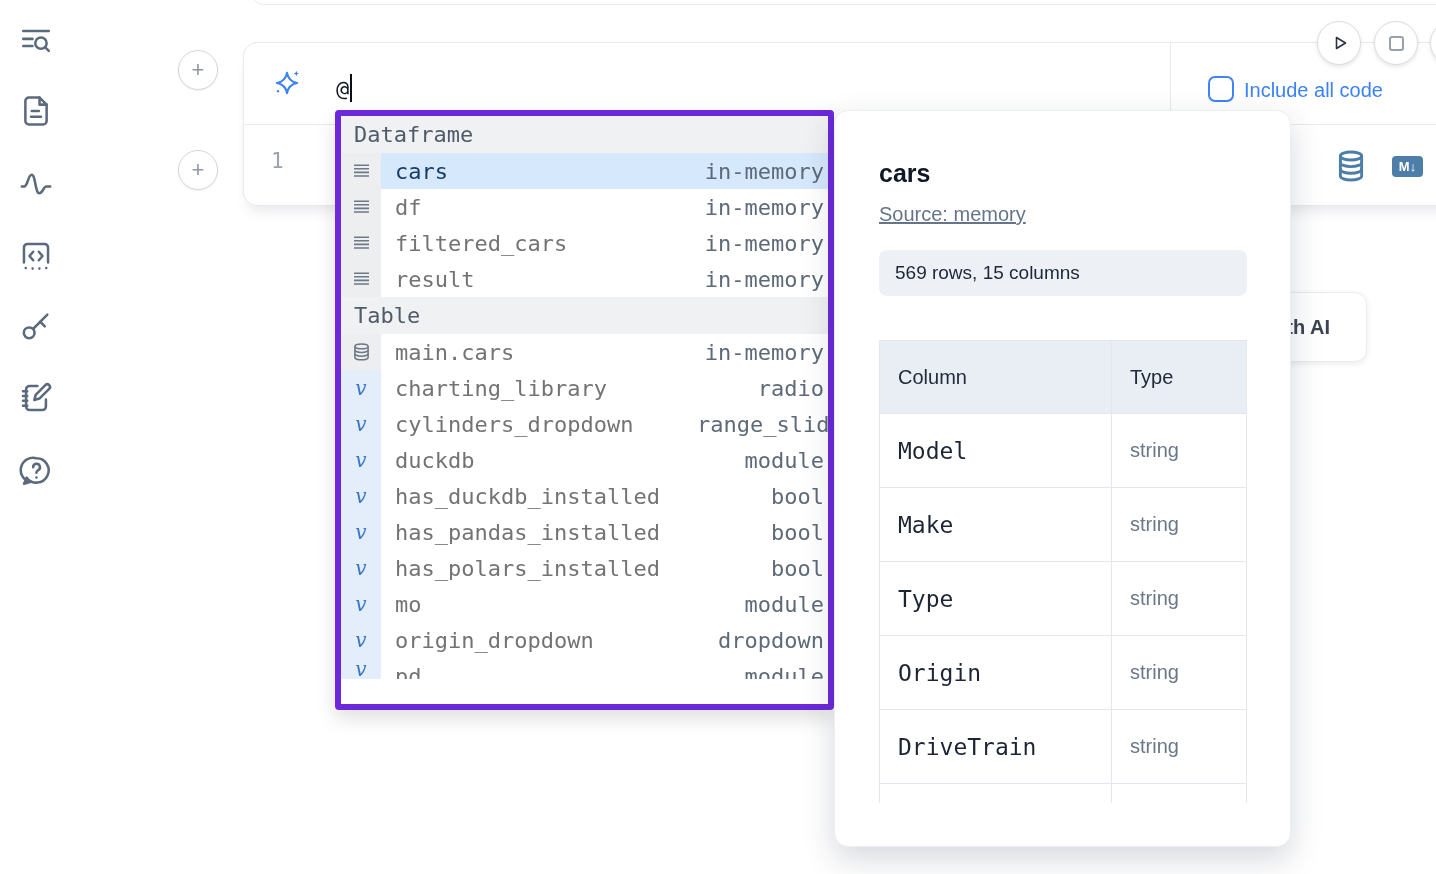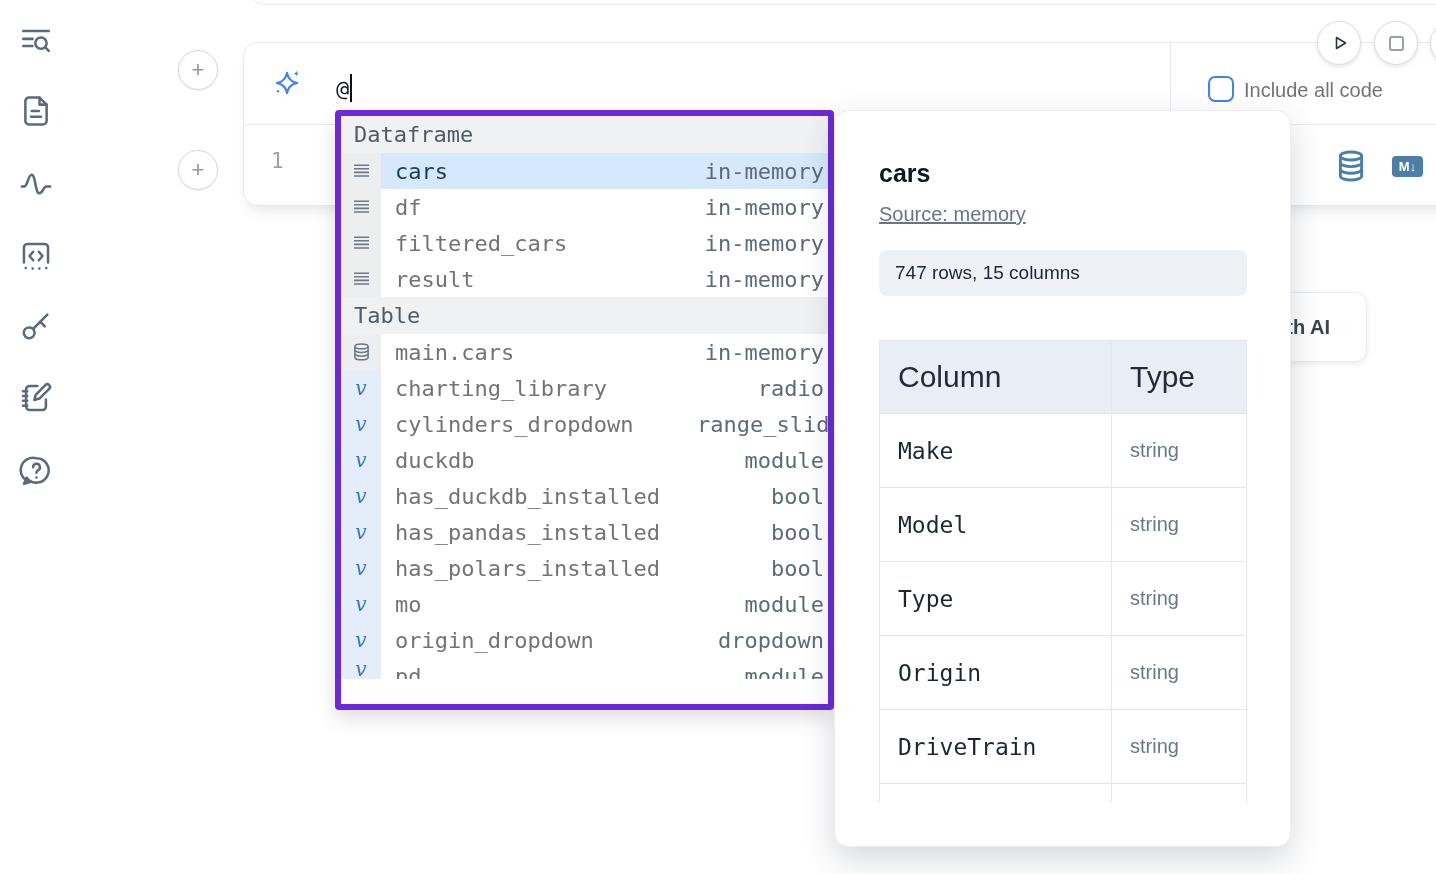--- a/index.html
+++ b/index.html
@@ -30,21 +30,21 @@
     background:#fff; border:1px solid #e7e9ec; border-radius:14px; z-index:2;
     box-shadow:0 10px 14px -6px rgba(40,50,70,.12); }
   .ai-row { position:relative; height:82px; border-bottom:1px solid #e7e9ec; }
   .sparkle { position:absolute; left:28px; top:25px; width:30px; height:30px; }
   .prompt { position:absolute; left:92px; top:30px; height:30px; display:flex; align-items:center;
     font-size:22px; color:#10151f; cursor:text; }
   .caret { display:inline-block; width:2px; height:28px; background:#0b0f17; margin-left:1px; }
   .v-div { position:absolute; left:926px; top:0; height:81px; border-left:1px solid #e7e9ec; }
   .checkbox { position:absolute; left:964px; top:33px; width:26px; height:26px;
     border:2px solid #3f83f6; border-radius:7px; background:#fff; cursor:pointer; }
-  .cb-label { position:absolute; left:1000px; top:36px; font-size:20px; color:#737373; }
+  .cb-label { position:absolute; left:1000px; top:36px; font-size:20px; color:#3b82f6; }
   .code-row { position:relative; height:80px; }
   .line-no { position:absolute; left:27px; top:24px; font-size:21px; color:#9aa2ad; }
   .cell-action { position:absolute; top:24px; cursor:pointer; }
   .db-btn { left:1092px; }
   .md-btn { left:1148px; top:31px; width:31px; height:21px; background:#4d7ea8; border-radius:4px;
     color:#fff; font-size:13px; font-weight:bold; display:flex; align-items:center; justify-content:center; letter-spacing:0; }
 
   
   .run-btn { position:absolute; top:21px; width:44px; height:44px; border-radius:50%;
     background:#fff; border:1px solid #dadde2; box-shadow:0 2px 4px rgba(0,0,0,.10);
@@ -85,21 +85,21 @@
   .popup { position:absolute; left:834px; top:110px; width:457px; height:737px;
     background:#fff; border:1px solid #eceef1; border-radius:14px;
     box-shadow:0 12px 32px rgba(30,40,60,.18); z-index:6; padding:48px 44px 0 44px; }
   .pv-title { font-size:25px; font-weight:bold; color:#101827; }
   .pv-source { margin-top:15px; font-size:20px; color:#66748a;text-decoration:underline; }
   .pv-pill { margin-top:24px; width:368px; height:46px; background:#edf0f5; border-radius:8px;
     line-height:46px; padding-left:16px; font-size:19px; color:#1c2637; }
   .pv-table-wrap { margin-top:44px; width:369px; height:463px; overflow:hidden; }
   table.pv-table { border-collapse:collapse; width:368px; }
   .pv-table th, .pv-table td { border:1px solid #e4e8ee; text-align:left; padding-left:18px; }
-  .pv-table th { height:73px; background:#e9eef5; font-size:30px; font-weight:normal; color:#222b3a; }
+  .pv-table th { height:73px; background:#e9eef5; font-size:20px; font-weight:normal; color:#222b3a; }
   .pv-table th.type-col { width:135px; }
   .pv-table td { height:74px; }
   .pv-table td.col-name { font-family:"DejaVu Sans Mono", monospace; font-size:23px; color:#1d2534; }
   .pv-table td.col-type { font-size:20px; color:#6a7788; }
 </style>
 </head>
 <body>
 
 <aside class="sidebar">
   <div class="side-icon" style="top:24px">
@@ -353,38 +353,38 @@
         </span>
         <span class="ac-name">pd</span>
         <span class="ac-detail">module</span>
       </div>
     </div>
 </div>
 
 <div class="popup">
   <div class="pv-title">cars</div>
   <div class="pv-source">Source: memory</div>
-  <div class="pv-pill">747 rows, 15 columns</div>
+  <div class="pv-pill">569 rows, 15 columns</div>
   <div class="pv-table-wrap">
     <table class="pv-table">
       <thead>
         <tr>
           <th>Column</th>
           <th class="type-col">Type</th>
         </tr>
       </thead>
       <tbody>
 
           <tr>
+            <td class="col-name">Model</td>
+            <td class="col-type">string</td>
+          </tr>
+
+          <tr>
             <td class="col-name">Make</td>
-            <td class="col-type">string</td>
-          </tr>
-
-          <tr>
-            <td class="col-name">Model</td>
             <td class="col-type">string</td>
           </tr>
 
           <tr>
             <td class="col-name">Type</td>
             <td class="col-type">string</td>
           </tr>
 
           <tr>
             <td class="col-name">Origin</td>

